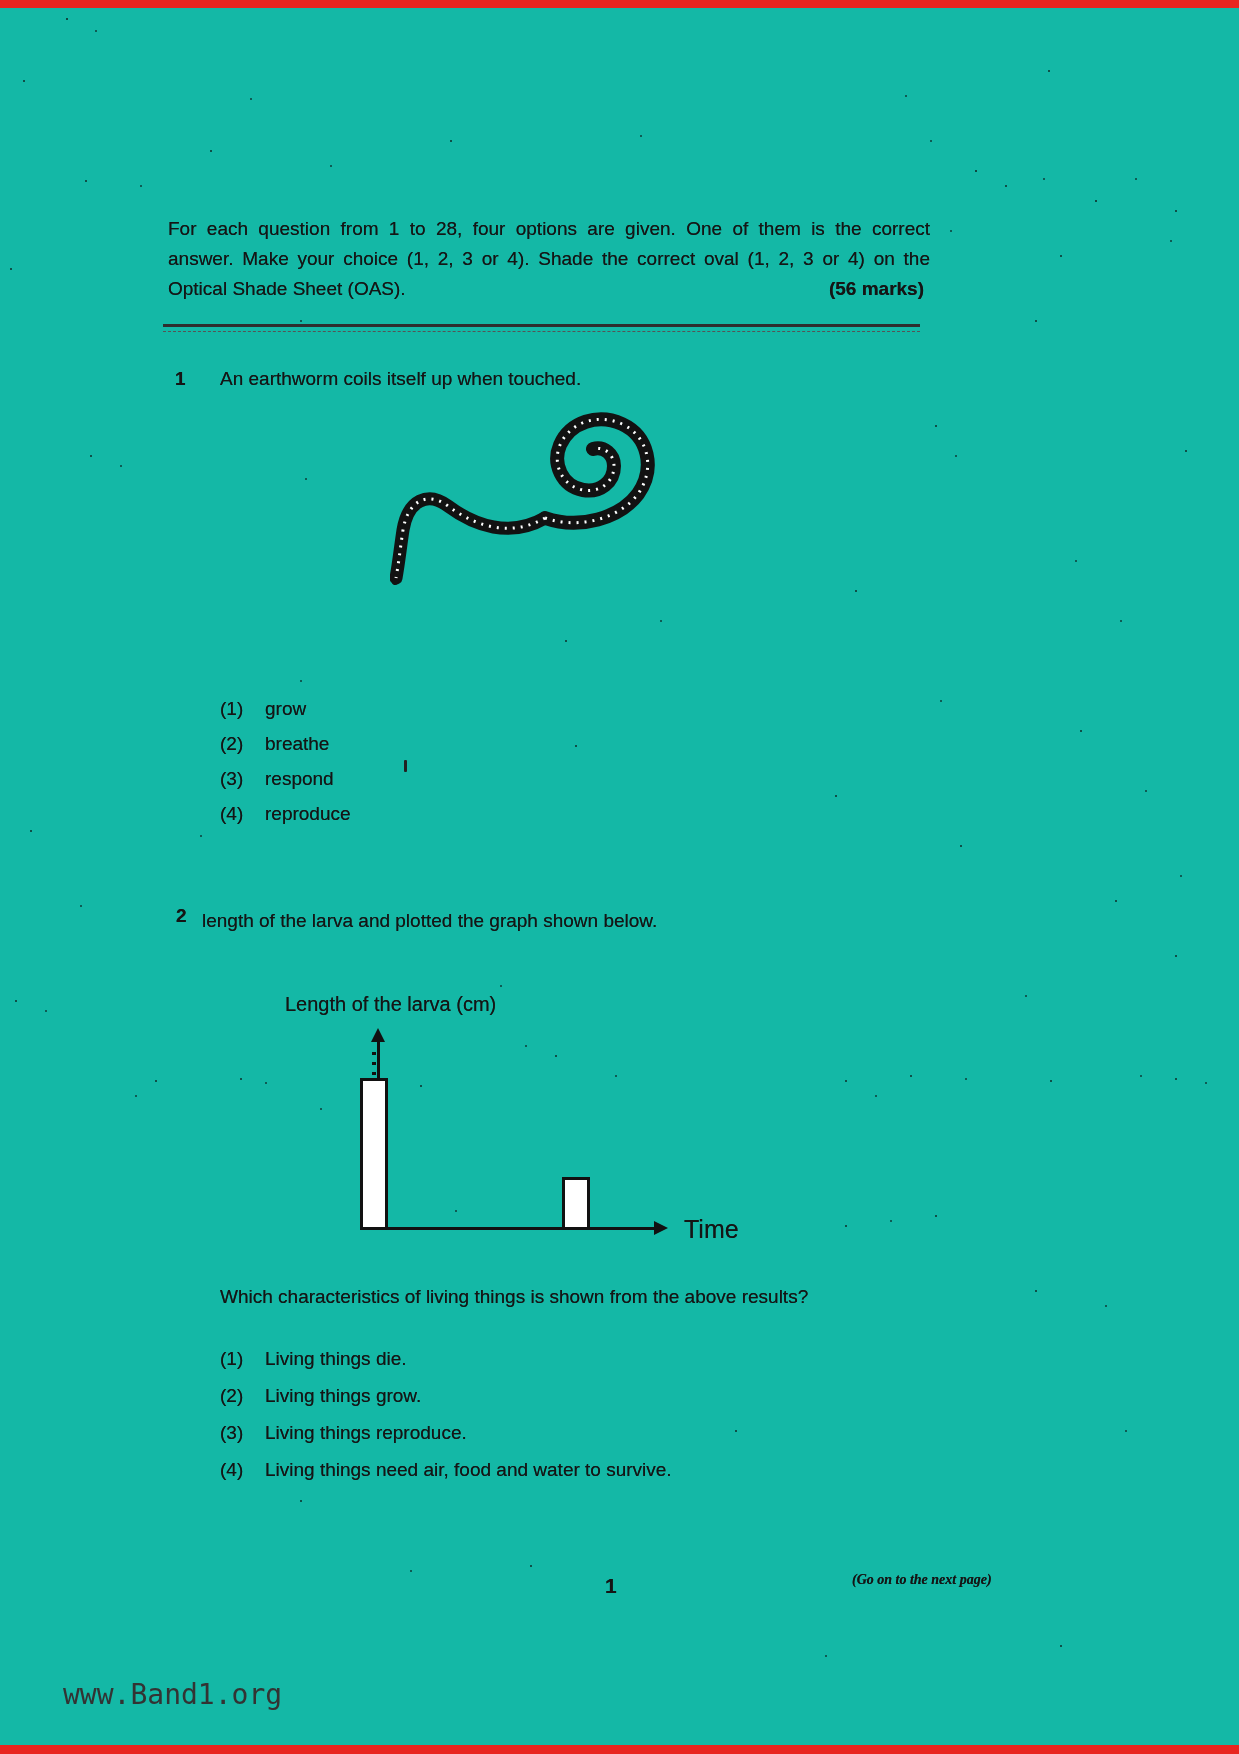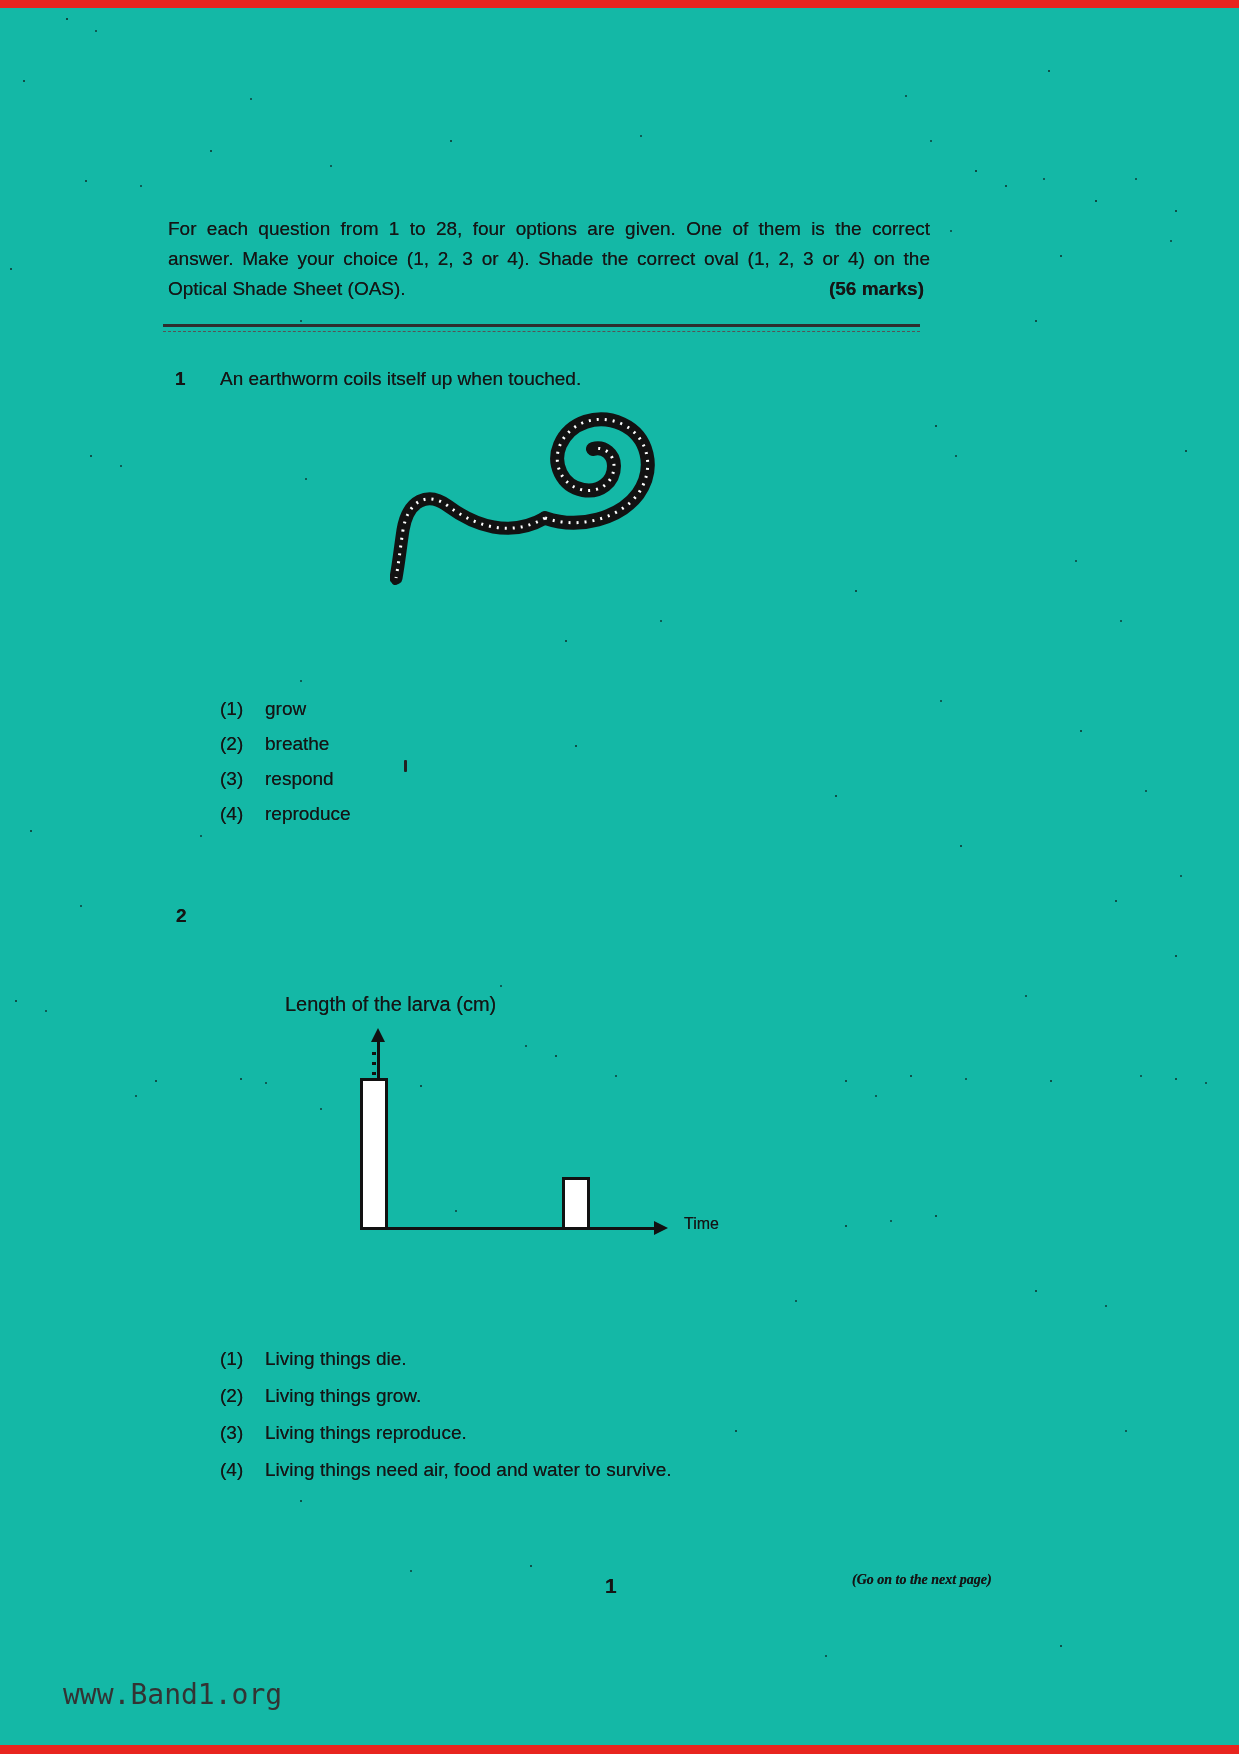--- a/index.html
+++ b/index.html
@@ -37,21 +37,21 @@
   .optrow{display:flex;}
   .q1opts .optrow{height:35px;}
   .q2opts .optrow{height:37px;}
   .optnum{width:45px; flex:0 0 auto;}
 
   
   .q2stem{left:202px; top:905px; width:728px; font-size:19px; line-height:32px;}
 
   
   .ylabel{left:285px; top:993px; font-size:20px;}
-  .xlabel{left:684px; top:1215px; font-size:16px;}
+  .xlabel{left:684px; top:1215px; font-size:25px;}
   .chart{left:360px; top:1020px; width:380px; height:212px;}
   .yaxis{position:absolute; left:17px; top:20px; width:3px; height:190px; background:#111;}
   .yarrow{position:absolute; left:11px; top:8px; width:0; height:0;
           border-left:7px solid transparent; border-right:7px solid transparent;
           border-bottom:14px solid #111;}
   .yticks{position:absolute; left:12px; top:32px; width:4px; height:112px;
           background:repeating-linear-gradient(to bottom,#111 0 3px,transparent 3px 10px);}
   .xaxis{position:absolute; left:17px; top:207px; width:280px; height:3px; background:#111;}
   .xarrow{position:absolute; left:294px; top:201px; width:0; height:0;
           border-top:7px solid transparent; border-bottom:7px solid transparent;
@@ -152,36 +152,38 @@
       <span>respond</span>
     </div>
     <div class="optrow">
       <span class="optnum">(4)</span>
       <span>reproduce</span>
     </div>
   </div>
 
   <div class="abs qnum" style="left:176px; top:905px;">2</div>
   <div class="abs q2stem">
+    <div class="lline">length of the larva and plotted the graph shown below.</div>
   </div>
 
   <div class="abs ylabel">Length of the larva (cm)</div>
   <div class="abs chart">
     <div class="yarrow"></div>
     <div class="yaxis"></div>
     <div class="yticks"></div>
     <div class="bar" style="height: 53px;"></div>
     <div class="bar" style="height: 88px;"></div>
     <div class="bar" style="height: 109px;"></div>
     <div class="bar" style="height: 152px;"></div>
     <div class="xaxis"></div>
     <div class="xarrow"></div>
   </div>
   <div class="abs xlabel">Time</div>
 
+  <div class="abs prompt" style="left:220px; top:1286px;">Which characteristics of living things is shown from the above results?</div>
 
   <div class="abs opts q2opts" style="left:220px; top:1348px;">
     <div class="optrow">
       <span class="optnum">(1)</span>
       <span>Living things die.</span>
     </div>
     <div class="optrow">
       <span class="optnum">(2)</span>
       <span>Living things grow.</span>
     </div>

